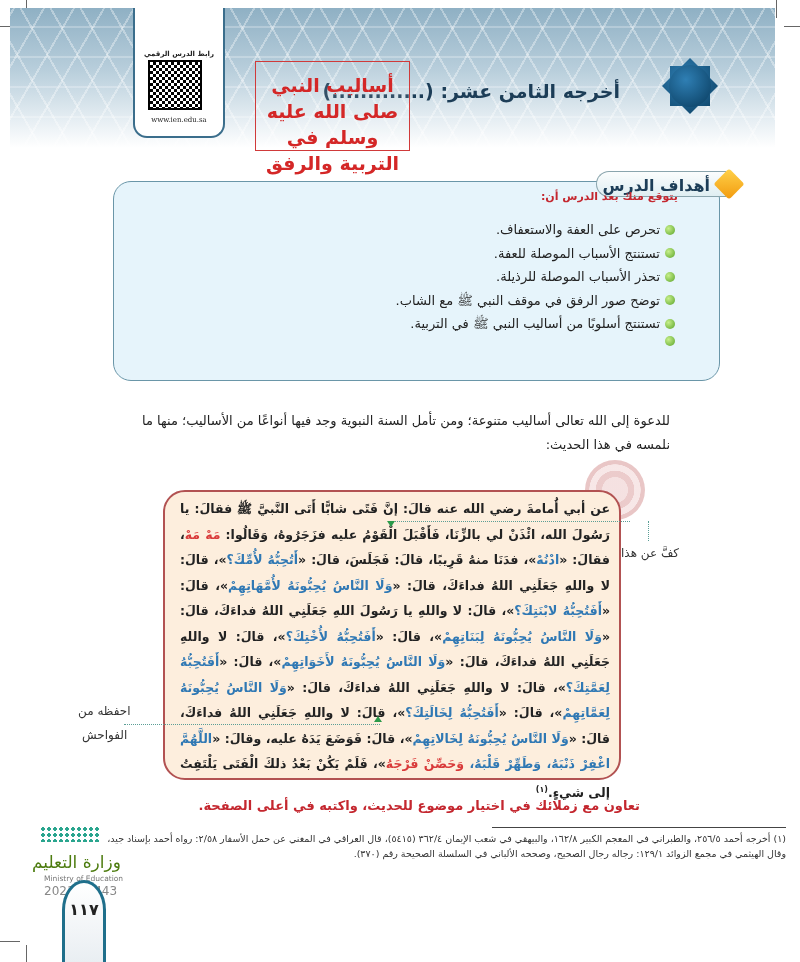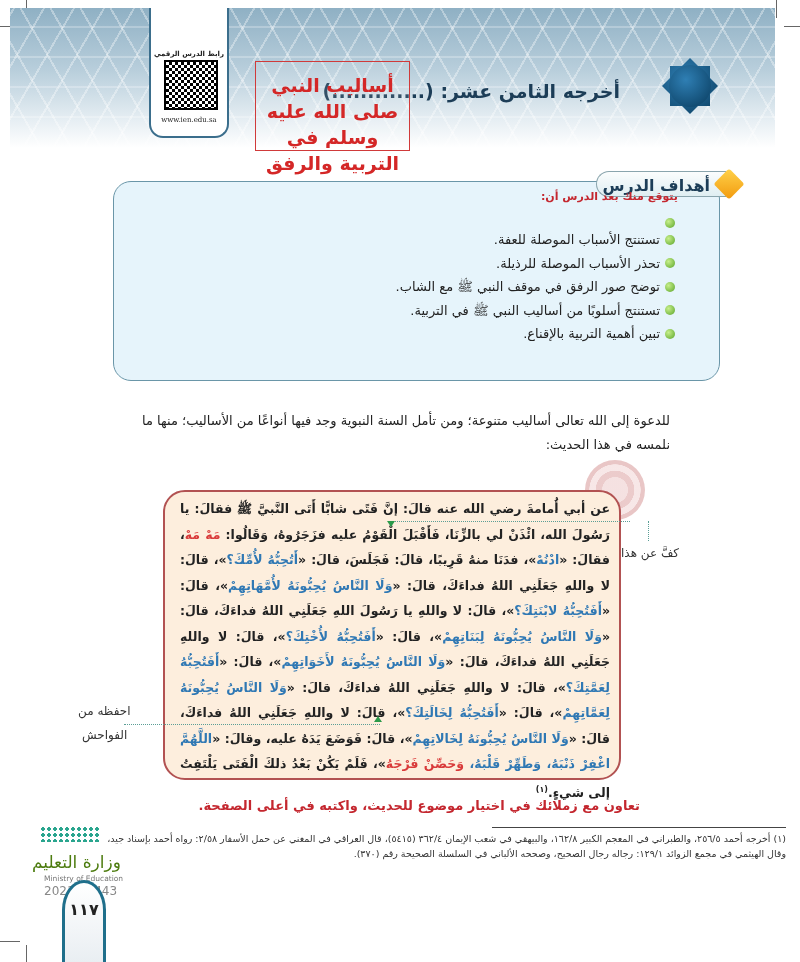--- a/index.html
+++ b/index.html
@@ -11,21 +11,21 @@
   
   .banner {
     position: absolute; left: 10px; top: 8px; width: 765px; height: 140px;
     background:
       repeating-linear-gradient(60deg, rgba(255,255,255,0.35) 0 2px, transparent 2px 26px),
       repeating-linear-gradient(-60deg, rgba(255,255,255,0.35) 0 2px, transparent 2px 26px),
       repeating-linear-gradient(0deg, rgba(255,255,255,0.25) 0 2px, transparent 2px 30px),
       linear-gradient(180deg, #8fb0c4 0%, #b9cfdc 45%, #e6eef3 80%, #ffffff 100%);
   }
   .qr-card {
-    position: absolute; left: 139px; top: 0; width: 80px; height: 130px;
+    position: absolute; left: 123px; top: 0; width: 92px; height: 130px;
     background: #fff; border: 2px solid #3b6e8c; border-top: none;
     border-radius: 0 0 14px 14px;
   }
   .qr-label { position: absolute; top: 42px; left: 0; right: 0; text-align: center; font-size: 7px; font-weight: bold; color: #222; direction: rtl; }
   .qr-code {
     position: absolute; left: 13px; top: 52px; width: 54px; height: 50px;
     background:
       conic-gradient(#000 25%, #fff 0 50%, #000 0 75%, #fff 0) 0 0 / 6px 6px;
     border: 2px solid #000;
   }
@@ -166,40 +166,40 @@
 
 <div class="red-box">أساليب النبي صلى الله عليه وسلم في التربية والرفق</div>
 
 <div class="obj-box"></div>
 <div class="obj-tab">أهداف الدرس</div>
 <div class="obj-diamond"></div>
 <div class="obj-intro">يتوقع منك بعد الدرس أن:</div>
 <ul class="obj-list">
   <li>
       <span class="bullet"></span>
+      <span>تحرص على العفة والاستعفاف.</span>
     </li>
   <li>
       <span class="bullet"></span>
       <span>تستنتج الأسباب الموصلة للعفة.</span>
     </li>
   <li>
       <span class="bullet"></span>
       <span>تحذر الأسباب الموصلة للرذيلة.</span>
     </li>
   <li>
       <span class="bullet"></span>
       <span>توضح صور الرفق في موقف النبي ﷺ مع الشاب.</span>
     </li>
   <li>
       <span class="bullet"></span>
       <span>تستنتج أسلوبًا من أساليب النبي ﷺ في التربية.</span>
     </li>
   <li>
       <span class="bullet"></span>
-      <span>تبين أهمية التربية بالإقناع.</span>
     </li>
 </ul>
 
 <p class="intro-para">للدعوة إلى الله تعالى أساليب متنوعة؛ ومن تأمل السنة النبوية وجد فيها أنواعًا من الأساليب؛ منها ما نلمسه في هذا الحديث:</p>
 
 <div class="ornament"></div>
 <div class="hadith-box"></div>
 <div class="hadith-text" id="hadith-text"><span>عن أبي أُمامةَ رضي الله عنه قالَ: إنَّ فَتًى شابًّا أَتَى النَّبيَّ ﷺ فقالَ: يا رَسُولَ الله، ائْذَنْ لي بالزِّنَا، فَأَقْبَلَ الْقَوْمُ عليه فزَجَرُوهُ، وَقَالُوا: </span><span class="hr">مَهْ مَهْ</span><span>، فقالَ: «</span><span class="hq">ادْنُهْ</span><span>»، فدَنَا منهُ قَرِيبًا، قالَ: فَجَلَسَ، قالَ: «</span><span class="hq">أَتُحِبُّهُ لأُمِّكَ؟</span><span>»، قالَ: لا واللهِ جَعَلَنِي اللهُ فداءَكَ، قالَ: «</span><span class="hq">وَلَا النَّاسُ يُحِبُّونَهُ لأُمَّهَاتِهِمْ</span><span>»، قالَ: «</span><span class="hq">أَفَتُحِبُّهُ لابْنَتِكَ؟</span><span>»، قالَ: لا واللهِ يا رَسُولَ اللهِ جَعَلَنِي اللهُ فداءَكَ، قالَ: «</span><span class="hq">وَلَا النَّاسُ يُحِبُّونَهُ لِبَنَاتِهِمْ</span><span>»، قالَ: «</span><span class="hq">أَفَتُحِبُّهُ لأُخْتِكَ؟</span><span>»، قالَ: لا واللهِ جَعَلَنِي اللهُ فداءَكَ، قالَ: «</span><span class="hq">وَلَا النَّاسُ يُحِبُّونَهُ لأَخَوَاتِهِمْ</span><span>»، قالَ: «</span><span class="hq">أَفَتُحِبُّهُ لِعَمَّتِكَ؟</span><span>»، قالَ: لا واللهِ جَعَلَنِي اللهُ فداءَكَ، قالَ: «</span><span class="hq">وَلَا النَّاسُ يُحِبُّونَهُ لِعَمَّاتِهِمْ</span><span>»، قالَ: «</span><span class="hq">أَفَتُحِبُّهُ لِخَالَتِكَ؟</span><span>»، قالَ: لا واللهِ جَعَلَنِي اللهُ فداءَكَ، قالَ: «</span><span class="hq">وَلَا النَّاسُ يُحِبُّونَهُ لِخَالاتِهِمْ</span><span>»، قالَ: فَوَضَعَ يَدَهُ عليه، وقالَ: «</span><span class="hq">اللَّهُمَّ اغْفِرْ ذَنْبَهُ، وَطَهِّرْ قَلْبَهُ، </span><span class="hr">وَحَصِّنْ فَرْجَهُ</span><span>»، فَلَمْ يَكُنْ بَعْدُ ذلكَ الْفَتَى يَلْتَفِتُ إلى شيءٍ.</span><span class="footnote-ref">(١)</span></div>
 
 <div class="leader" style="left:390px;top:521px;width:240px;"></div>

